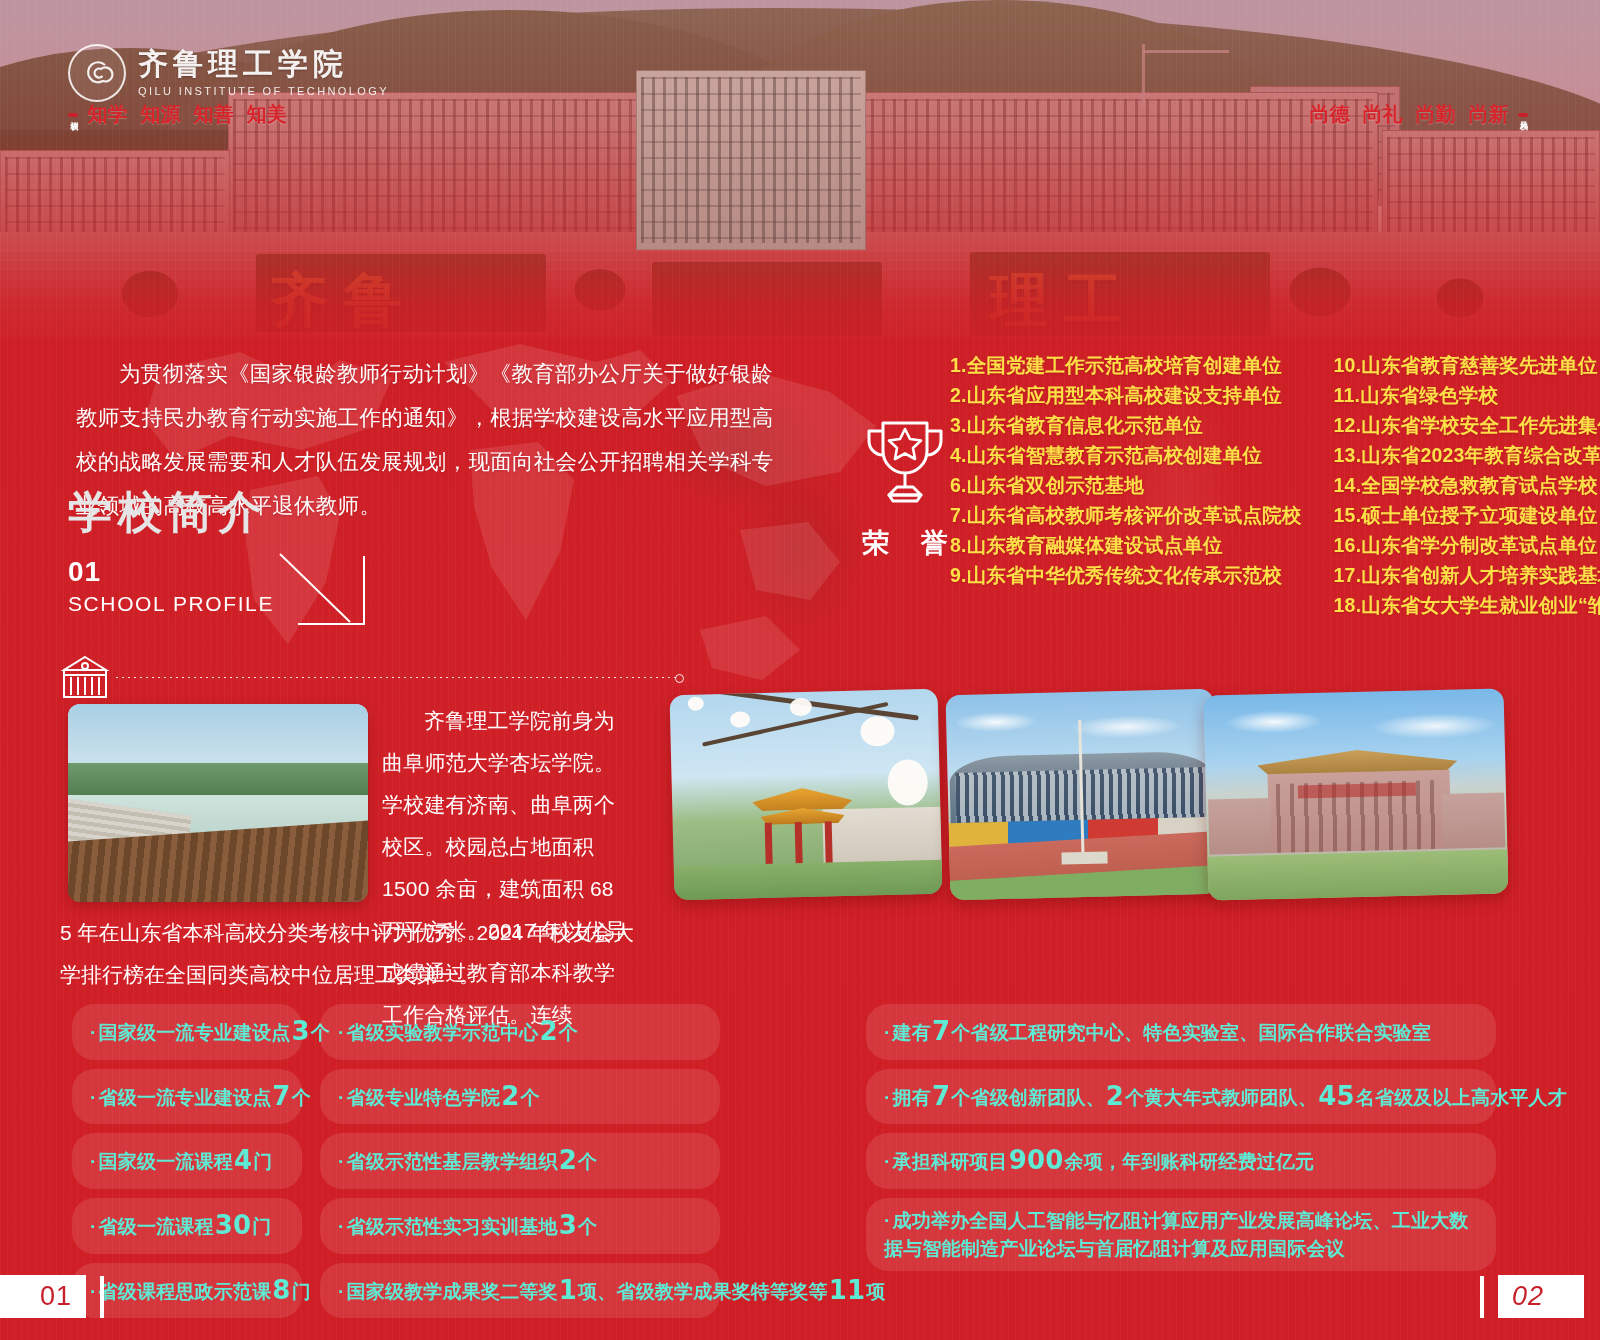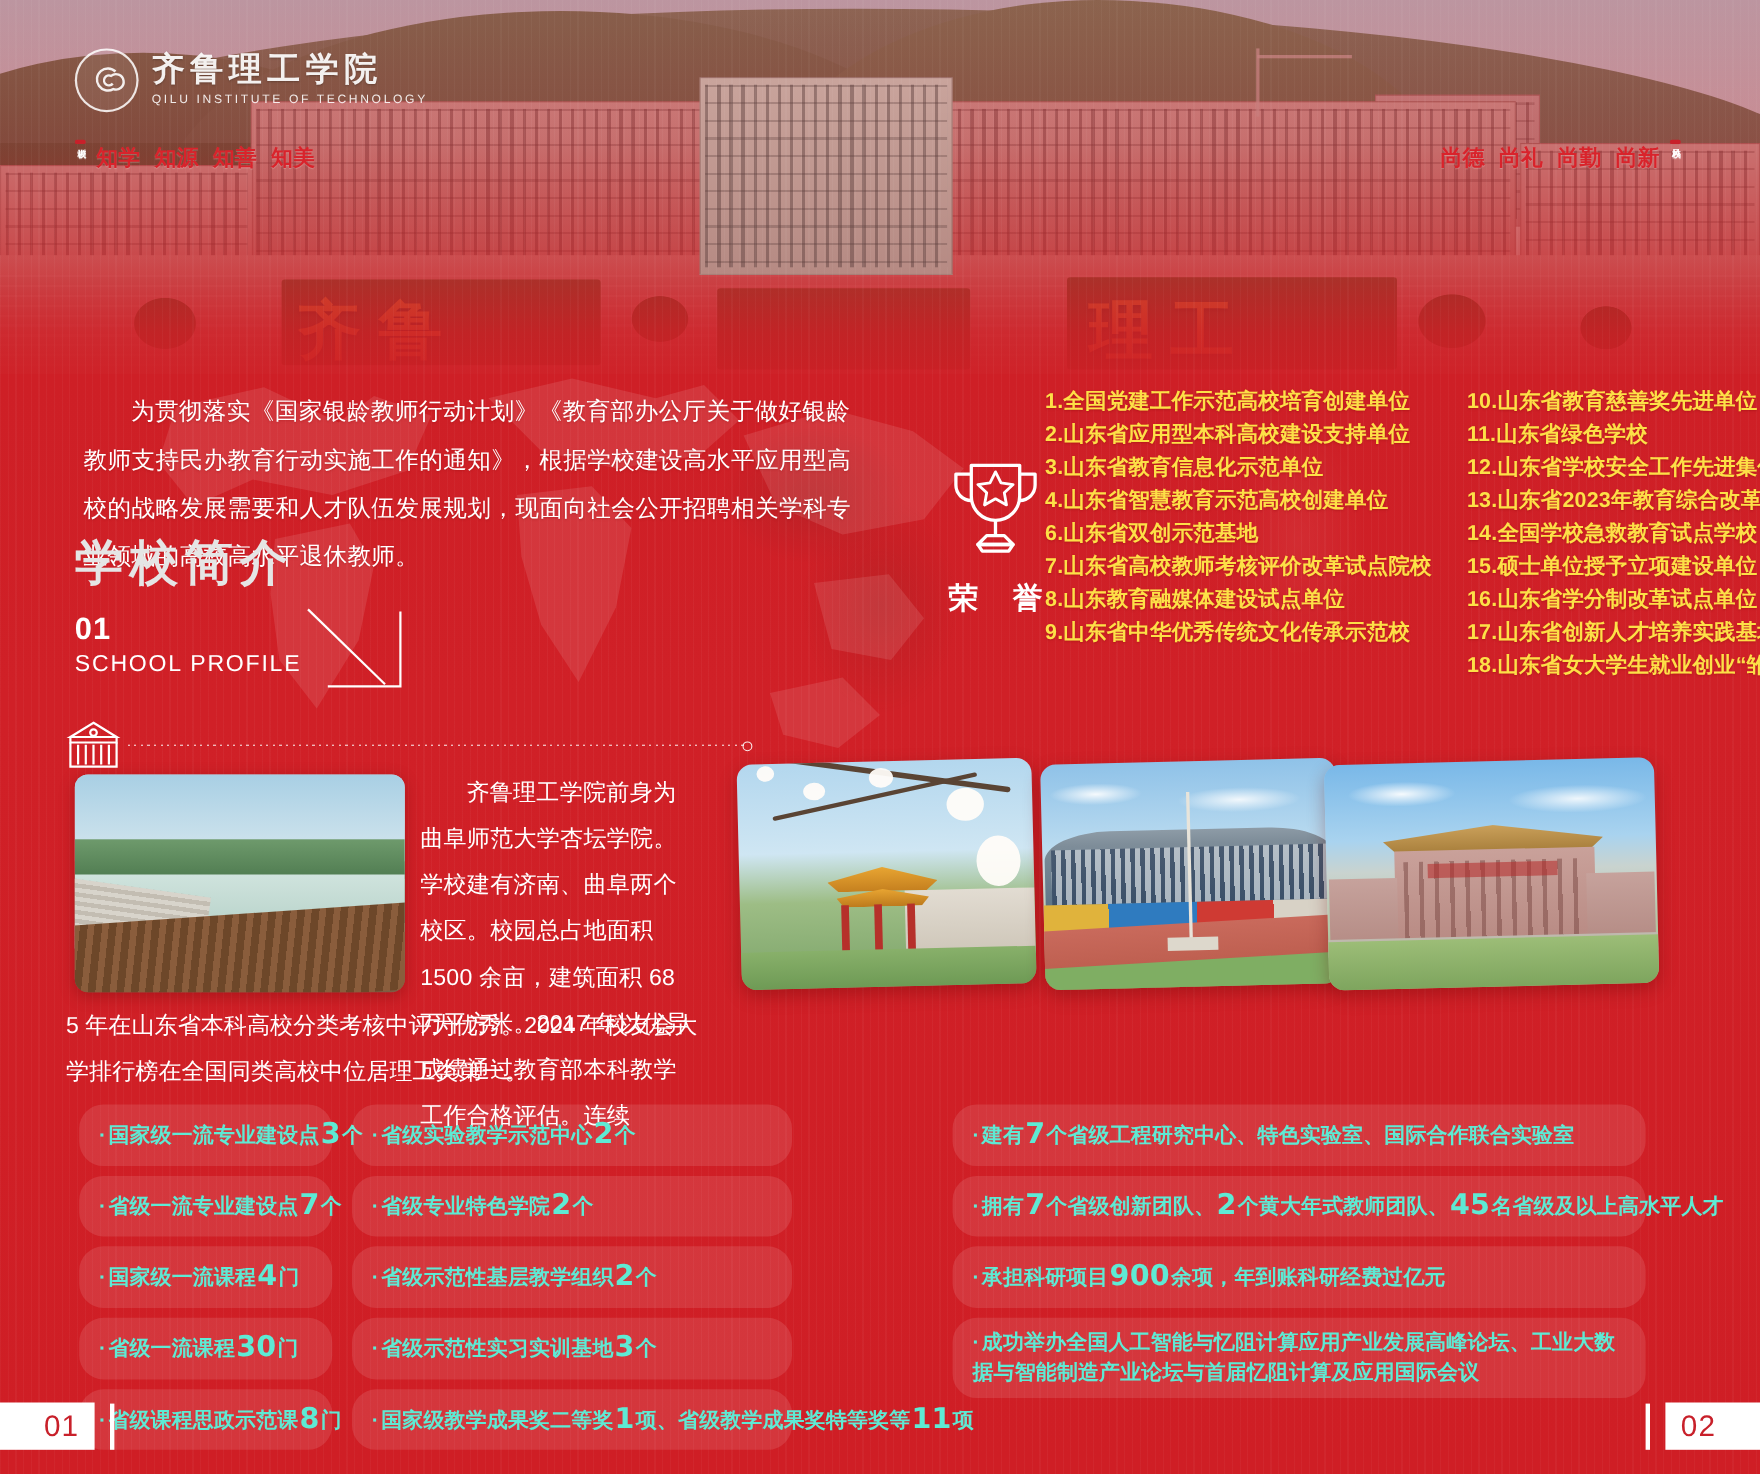--- a/index.html
+++ b/index.html
@@ -196,21 +196,21 @@
   }
   .motto-left { left: 68px; }
   .motto-right { right: 72px; }
   .motto-tag {
     writing-mode: vertical-rl;
     font-size: 8px; line-height: 1.05;
     background: #c8202a; color: #fff;
     padding: 2px 1px; border-radius: 2px;
     letter-spacing: 0px;
   }
-  .motto-words { display:flex; gap: 13px; margin-top: 29px; }
+  .motto-words { display:flex; gap: 13px; }
 
   
   .intro {
     position: absolute; left: 76px; top: 352px; width: 700px;
     z-index: 12;
     color: #ffffff; font-size: 21.5px; line-height: 2.05;
     text-indent: 2em; font-weight: 500;
     letter-spacing: .3px;
     text-shadow: 0 1px 2px rgba(120,0,0,.25);
   }
@@ -426,21 +426,21 @@
     display: flex; align-items: center; z-index: 20;
   }
   .pg-box {
     background: #fff; color: #c8202a; font-size: 27px; font-weight: 500;
     padding: 6px 0; width: 86px; text-align: center; letter-spacing: 1px;
   }
   .pg-bar { width: 4px; height: 42px; background: #fff; }
   .pg-left { left: 0; }
   .pg-left .pg-box { padding-left: 26px; }
   .pg-left .pg-bar { margin-left: 14px; }
-  .pg-right { right: 0; }
+  .pg-right { right: 16px; font-style: italic; }
   .pg-right .pg-box { padding-right: 26px; }
   .pg-right .pg-bar { margin-right: 14px; }
 </style>
 </head>
 <body>
 
 <div id="page">
 
   <div class="hero">
     <div class="hero-sky"></div>

